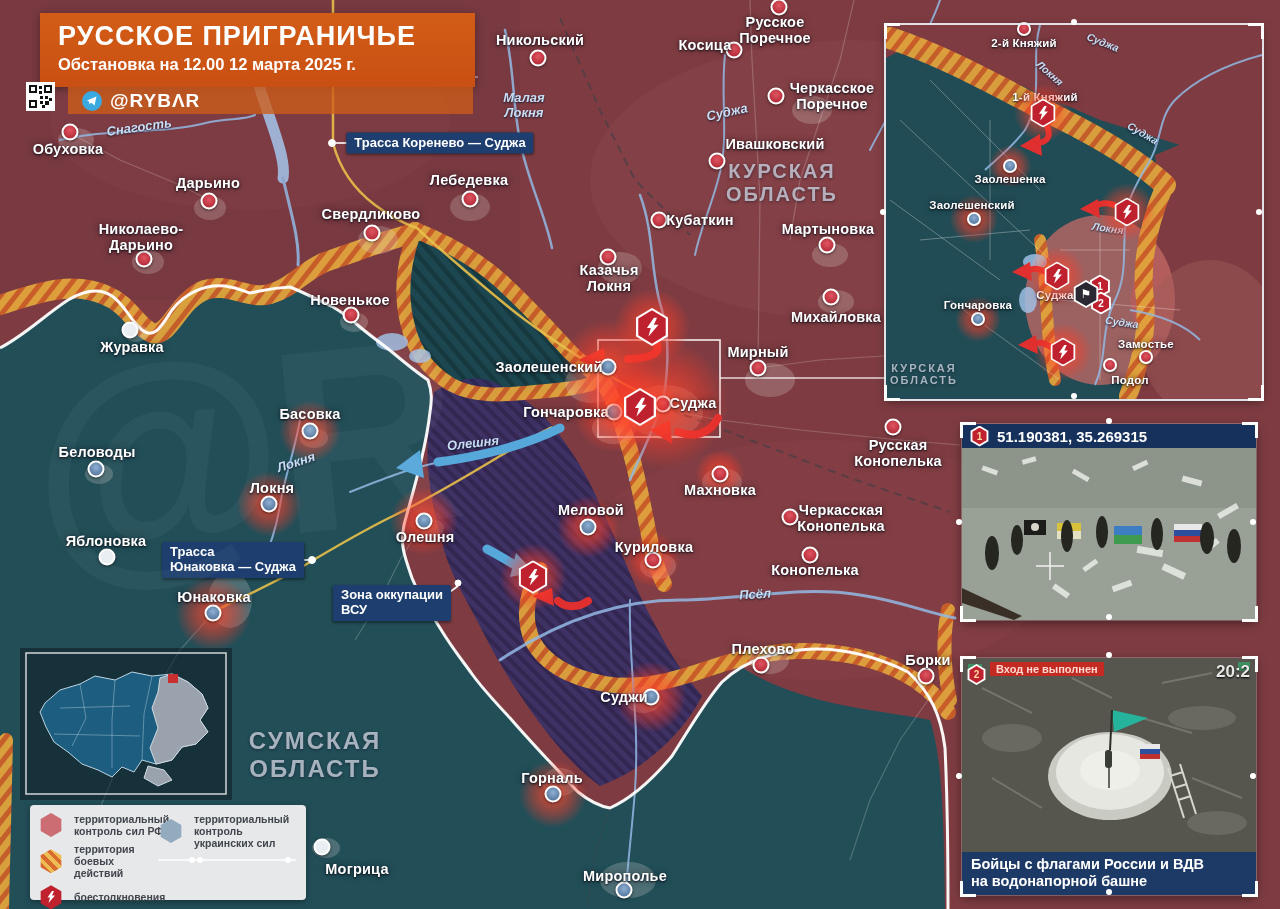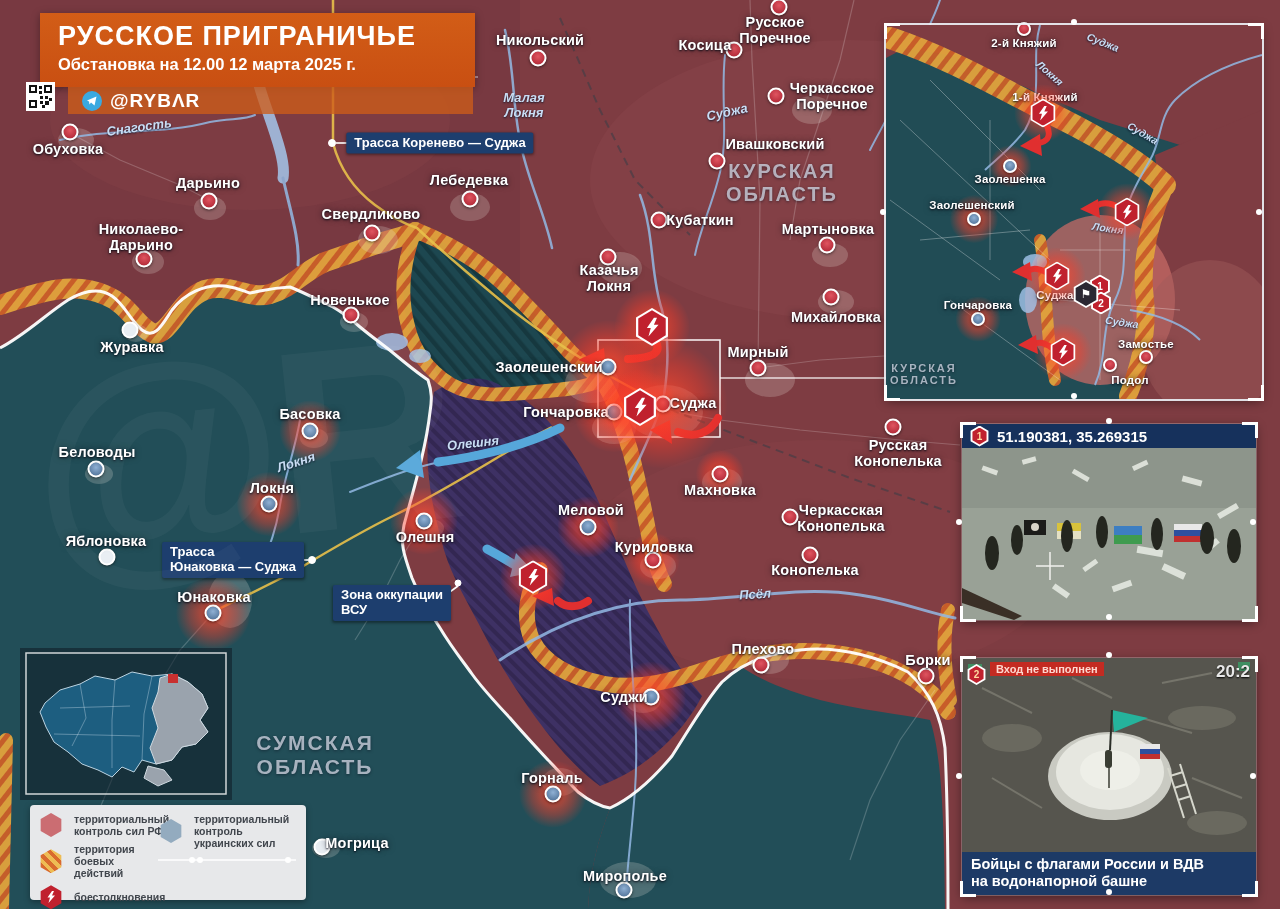--- a/index.html
+++ b/index.html
@@ -373,21 +373,21 @@
       <div class="lbl" style="left: 763px; top: 650px;">Плехово</div>
       <div class="mk ru" style="left: 926px; top: 676px;"></div>
       <div class="lbl" style="left: 928px; top: 661px;">Борки</div>
       <div class="glow" style="left: 651px; top: 697px; height: 70.4px; width: 70.4px;"></div>
       <div class="mk ua" style="left: 651px; top: 697px;"></div>
       <div class="lbl" style="left: 624px; top: 698px;">Суджи</div>
       <div class="glow" style="left: 553px; top: 794px; height: 67.2px; width: 67.2px;"></div>
       <div class="mk ua" style="left: 553px; top: 794px;"></div>
       <div class="lbl" style="left: 552px; top: 779px;">Горналь</div>
       <div class="mk n" style="left: 322px; top: 847px;"></div>
-      <div class="lbl" style="left: 357px; top: 844px;">Могрица</div>
+      <div class="lbl" style="left: 357px; top: 870px;">Могрица</div>
       <div class="mk ua" style="left: 624px; top: 890px;"></div>
       <div class="lbl" style="left: 625px; top: 877px;">Мирополье</div>
       <div class="mk ru sm" style="left: 1024px; top: 29px;"></div>
       <div class="lbl sm" style="left: 1024px; top: 43px;">2-й Княжий</div>
       <div class="lbl sm" style="left: 1045px; top: 97px;">1-й Княжий</div>
       <div class="glow" style="left: 1010px; top: 166px; height: 41.6px; width: 41.6px;"></div>
       <div class="mk ua sm" style="left: 1010px; top: 166px;"></div>
       <div class="lbl sm" style="left: 1010px; top: 179px;">Заолешенка</div>
       <div class="glow" style="left: 974px; top: 219px; height: 48px; width: 48px;"></div>
       <div class="mk ua sm" style="left: 974px; top: 219px;"></div>
@@ -407,21 +407,21 @@
       <div class="riv" style="left: 473px; top: 443px; transform: translate(-50%, -50%) rotate(-6deg);">Олешня</div>
       <div class="riv" style="left: 296px; top: 462px; transform: translate(-50%, -50%) rotate(-18deg);">Локня</div>
       <div class="riv" style="left: 755px; top: 594px; transform: translate(-50%, -50%) rotate(-4deg);">Псёл</div>
       <div class="riv sm" style="left: 1050px; top: 73px; transform: translate(-50%, -50%) rotate(42deg);">Локня</div>
       <div class="riv sm" style="left: 1103px; top: 42px; transform: translate(-50%, -50%) rotate(22deg);">Суджа</div>
       <div class="riv sm" style="left: 1143px; top: 133px; transform: translate(-50%, -50%) rotate(30deg);">Суджа</div>
       <div class="riv sm" style="left: 1108px; top: 228px; transform: translate(-50%, -50%) rotate(8deg);">Локня</div>
       <div class="riv sm" style="left: 1122px; top: 322px; transform: translate(-50%, -50%) rotate(8deg);">Суджа</div>
       <div class="region" style="left: 782px; top: 183px; font-size: 20px;">КУРСКАЯ
 ОБЛАСТЬ</div>
-      <div class="region" style="left: 315px; top: 755px; font-size: 21px;">СУМСКАЯ
+      <div class="region" style="left: 315px; top: 755px; font-size: 24px;">СУМСКАЯ
 ОБЛАСТЬ</div>
       <div class="region" style="left: 924px; top: 374px; font-size: 11px;">КУРСКАЯ
 ОБЛАСТЬ</div>
       <div class="ibox" style="left: 440px; top: 143px;">Трасса Коренево — Суджа</div>
       <div class="ibox" style="left: 233px; top: 560px;">Трасса
 Юнаковка — Суджа</div>
       <div class="ibox" style="left: 392px; top: 603px;">Зона оккупации
 ВСУ</div>
       <div class="glow" style="left: 652px; top: 327px; height: 74.8px; width: 74.8px;"></div>
       <div class="clash" style="left: 652px; top: 327px; width: 34px; height: 38.08px;">

